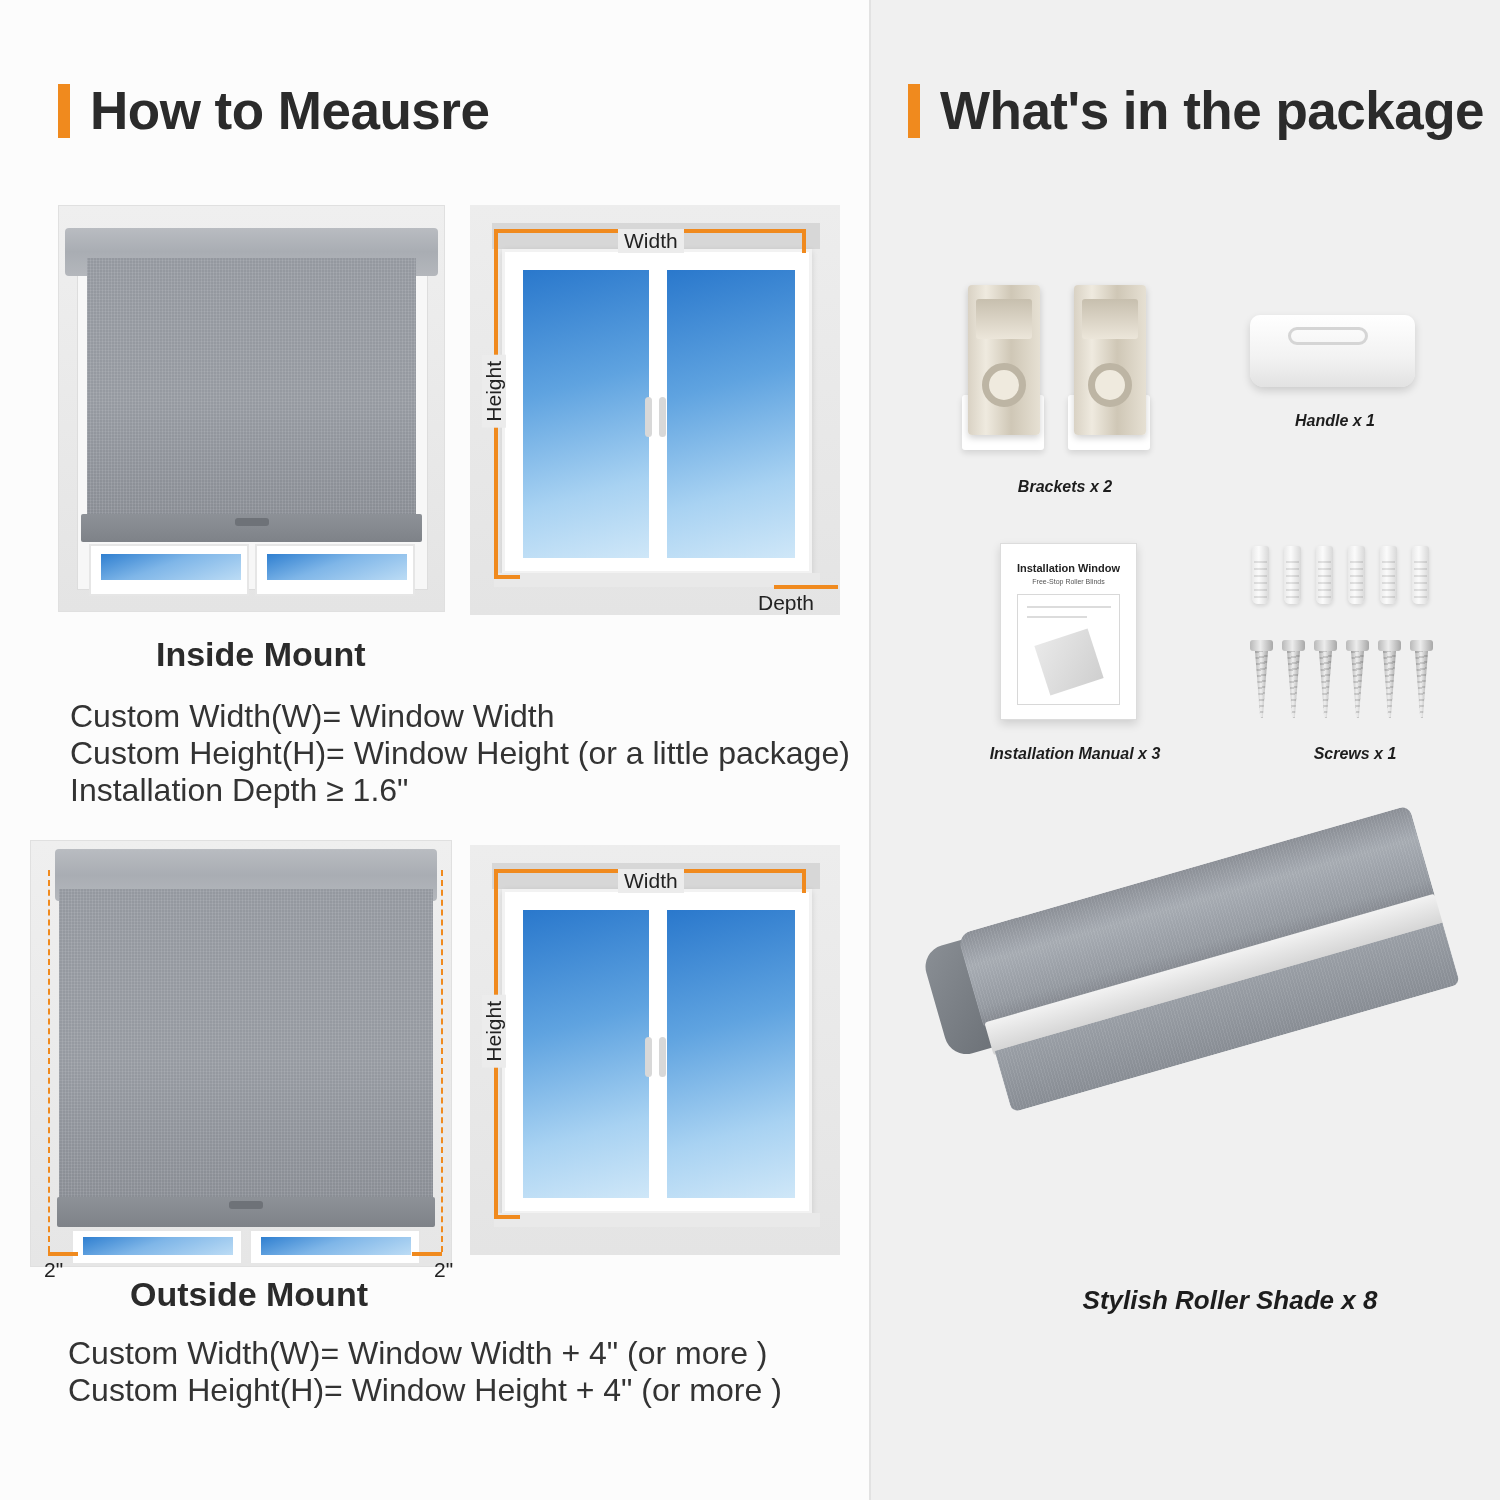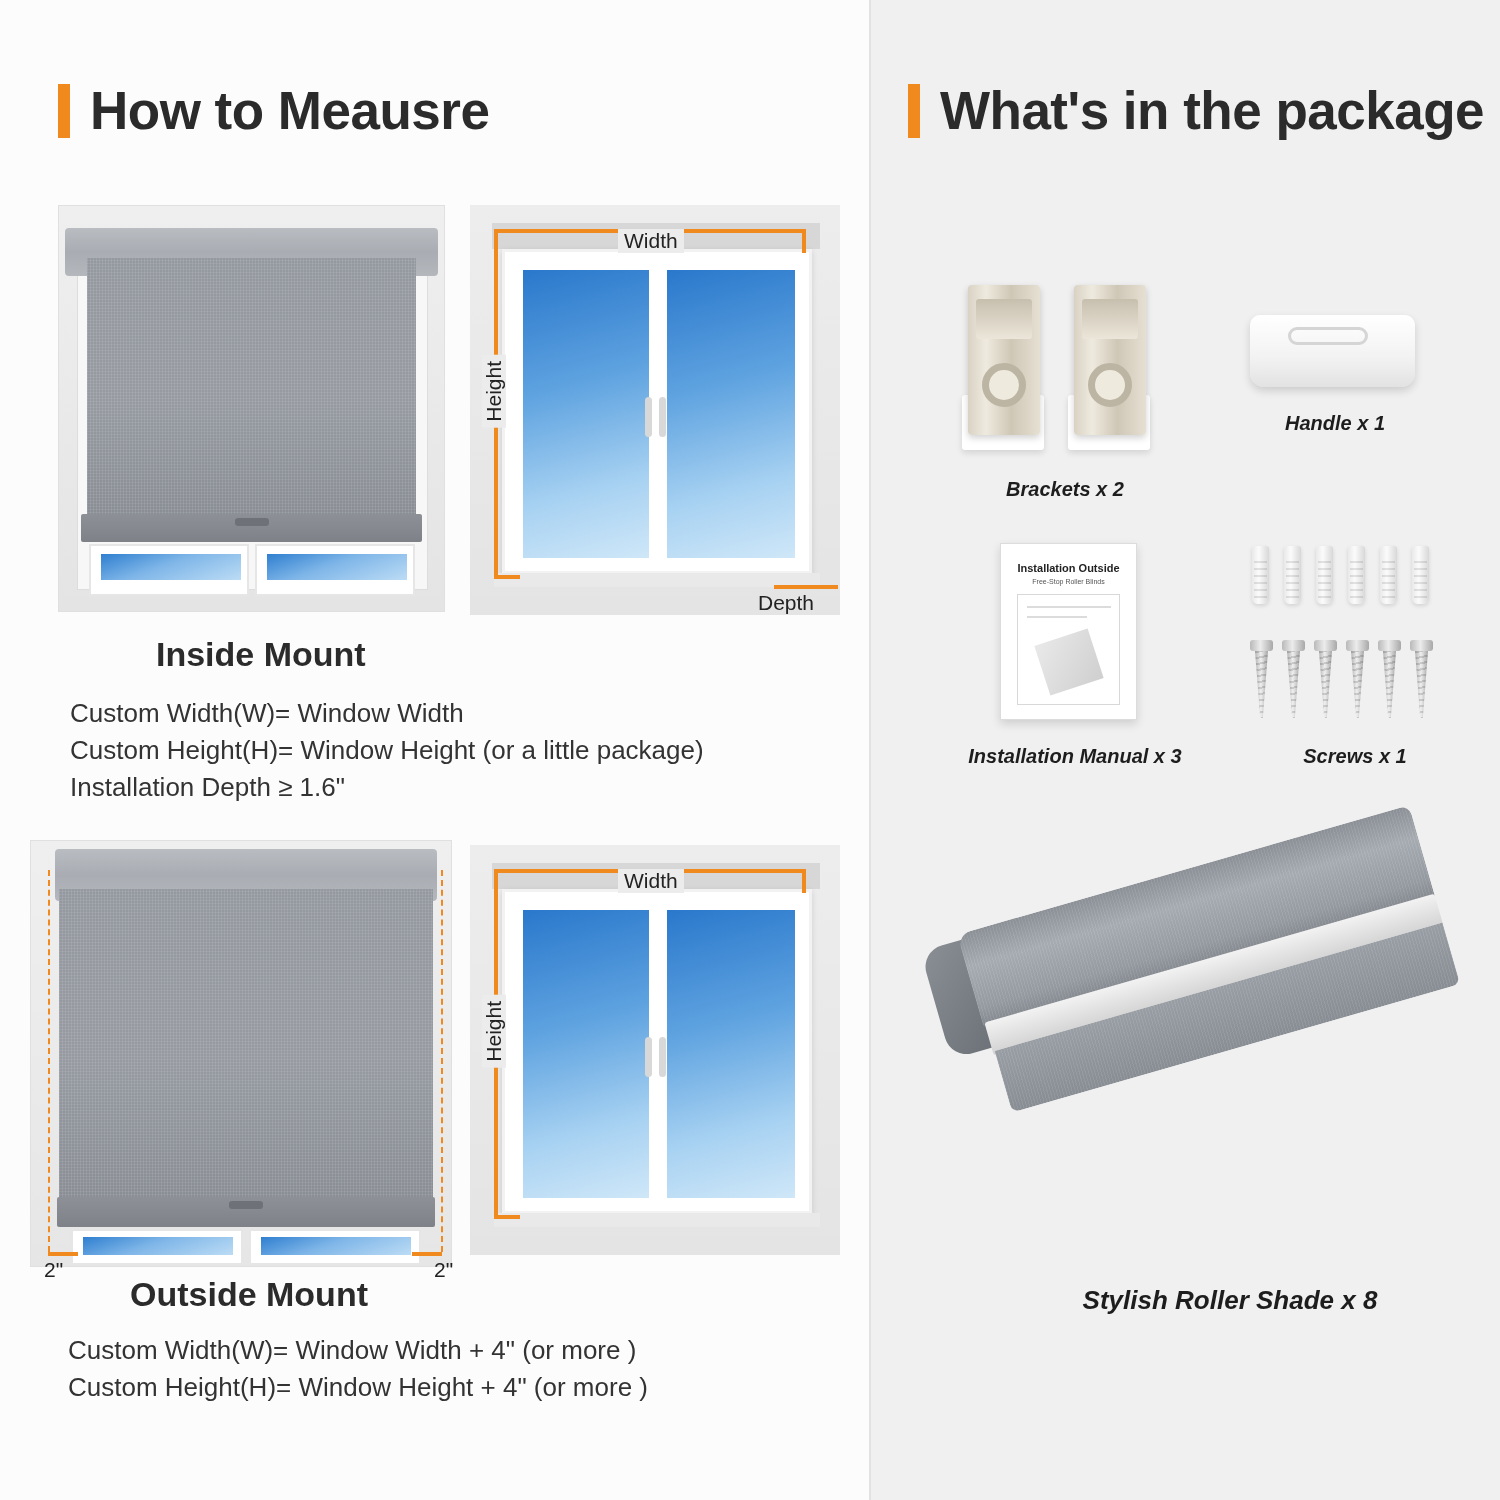--- a/index.html
+++ b/index.html
@@ -173,29 +173,29 @@
   
   .caption {
     position: absolute;
     font-size: 34px;
     font-weight: bold;
     color: #2b2b2b;
     white-space: nowrap;
   }
   .bodyline {
     position: absolute;
-    font-size: 26px;
+    font-size: 32px;
     color: #333333;
     white-space: nowrap;
   }
 
   
   .pkg-label {
     position: absolute;
-    font-size: 20px;
+    font-size: 16px;
     font-weight: bold;
     font-style: italic;
     color: #1d1d1d;
     white-space: nowrap;
     text-align: center;
   }
   .bracket {
     position: absolute;
     width: 72px; height: 150px;
     background: linear-gradient(90deg,#d9d2c4 0%, #efeadf 25%, #cfc7b6 60%, #e6e0d3 100%);
@@ -470,21 +470,21 @@
   <div class="bracket-base" style="left:962px;top:395px;width:82px;height:55px;"></div>
   <div class="bracket-base" style="left:1068px;top:395px;width:82px;height:55px;"></div>
   <div class="bracket" style="left:968px;top:285px;"></div>
   <div class="bracket" style="left:1074px;top:285px;"></div>
   <div class="pkg-label" style="left:920px;top:478px;width:290px;">Brackets x 2</div>
 
   <div class="handle-part" style="left:1250px;top:315px;"></div>
   <div class="pkg-label" style="left:1190px;top:412px;width:290px;">Handle x 1</div>
 
   <div class="manual" style="left:1000px;top:543px;">
-    <div class="manual-title">Installation Outside</div>
+    <div class="manual-title">Installation Window</div>
     <div class="manual-sub">Free-Stop Roller Blinds</div>
     <div class="manual-box"></div>
     <div class="manual-line" style="left:26px;top:62px;width:84px;"></div>
     <div class="manual-line" style="left:26px;top:72px;width:60px;"></div>
     <div style="position:absolute;left:40px;top:92px;width:56px;height:52px;background:linear-gradient(135deg,#e9e9e9,#cfcfcf);transform:rotate(-18deg);"></div>
   </div>
   <div class="pkg-label" style="left:930px;top:745px;width:290px;">Installation Manual x 3</div>
 
   <div class="anchor" style="left:1252px;top:546px;"></div>
   <div class="anchor" style="left:1284px;top:546px;"></div>

